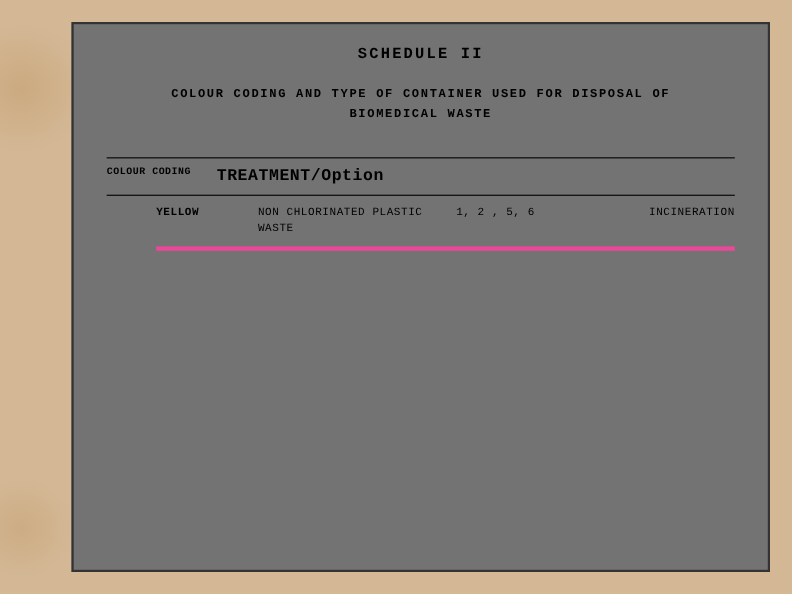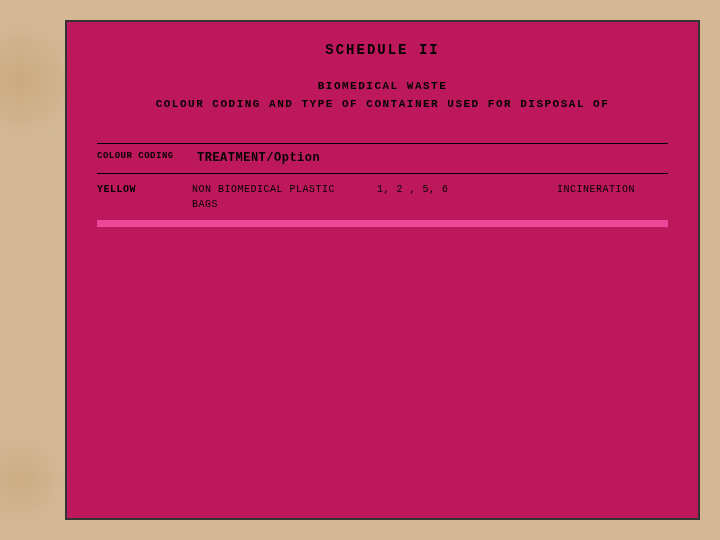--- a/index.html
+++ b/index.html
@@ -36,21 +36,21 @@
       background: radial-gradient(circle at 20px 60px, #c4a070 0%, transparent 60%);
       opacity: 0.5;
     }
 
     .main-container {
       position: absolute;
       top: 20px;
       left: 65px;
       right: 20px;
       bottom: 20px;
-      background-color: #be185d;
+      background-color: #737373;
       border: 2px solid #333;
       padding: 20px 30px;
     }
 
     .schedule-title {
       text-align: center;
       font-size: 14px;
       font-weight: bold;
       letter-spacing: 2px;
       margin-bottom: 20px;
@@ -75,22 +75,23 @@
     .table-header-row {
       display: flex;
       border-top: 1px solid #000;
       border-bottom: 1px solid #000;
       padding: 6px 0;
       margin-bottom: 0;
     }
 
     .table-data-row {
       display: flex;
-      border-bottom: 7px solid #ec4899;
+      border-bottom: 4px solid #ec4899;
       padding: 8px 0;
+      margin-left: 45px;
     }
 
     .col-colour {
       width: 90px;
       font-size: 9px;
       font-weight: bold;
       letter-spacing: 0.5px;
       color: #000;
       line-height: 1.4;
     }
@@ -110,21 +111,21 @@
       font-size: 9px;
       font-weight: bold;
       letter-spacing: 0.5px;
       color: #000;
       line-height: 1.4;
       padding-left: 10px;
     }
 
     .col-treatment {
       flex: 1;
-      font-size: 12px;
+      font-size: 15px;
       font-weight: bold;
       letter-spacing: 0.5px;
       color: #000;
       line-height: 1.4;
       padding-left: 10px;
     }
 
     .col-data-colour {
       width: 90px;
       font-size: 10px;
@@ -165,32 +166,32 @@
 <body>
 
 <div class="background-decoration"></div>
 <div class="background-decoration-bottom"></div>
 
 <div class="main-container">
 
   <div class="schedule-title">SCHEDULE II</div>
 
   <div class="subtitle">
+    <div>COLOUR CODING AND TYPE OF CONTAINER USED FOR DISPOSAL OF</div>
     <div>BIOMEDICAL WASTE</div>
-    <div>COLOUR CODING AND TYPE OF CONTAINER USED FOR DISPOSAL OF</div>
   </div>
 
   <div class="table-container">
 
     <div class="table-header-row">
       <div class="col-colour">COLOUR CODING</div>
       <div class="col-treatment">TREATMENT/Option</div>
     </div>
 
     <div class="table-data-row">
       <div class="col-data-colour">YELLOW</div>
-      <div class="col-data-type">NON BIOMEDICAL PLASTIC BAGS</div>
+      <div class="col-data-type">NON CHLORINATED PLASTIC WASTE</div>
       <div class="col-data-waste">1, 2   , 5, 6</div>
       <div class="col-data-treatment">INCINERATION</div>
     </div>
 
   </div>
 </div>
 
 </body></html>

